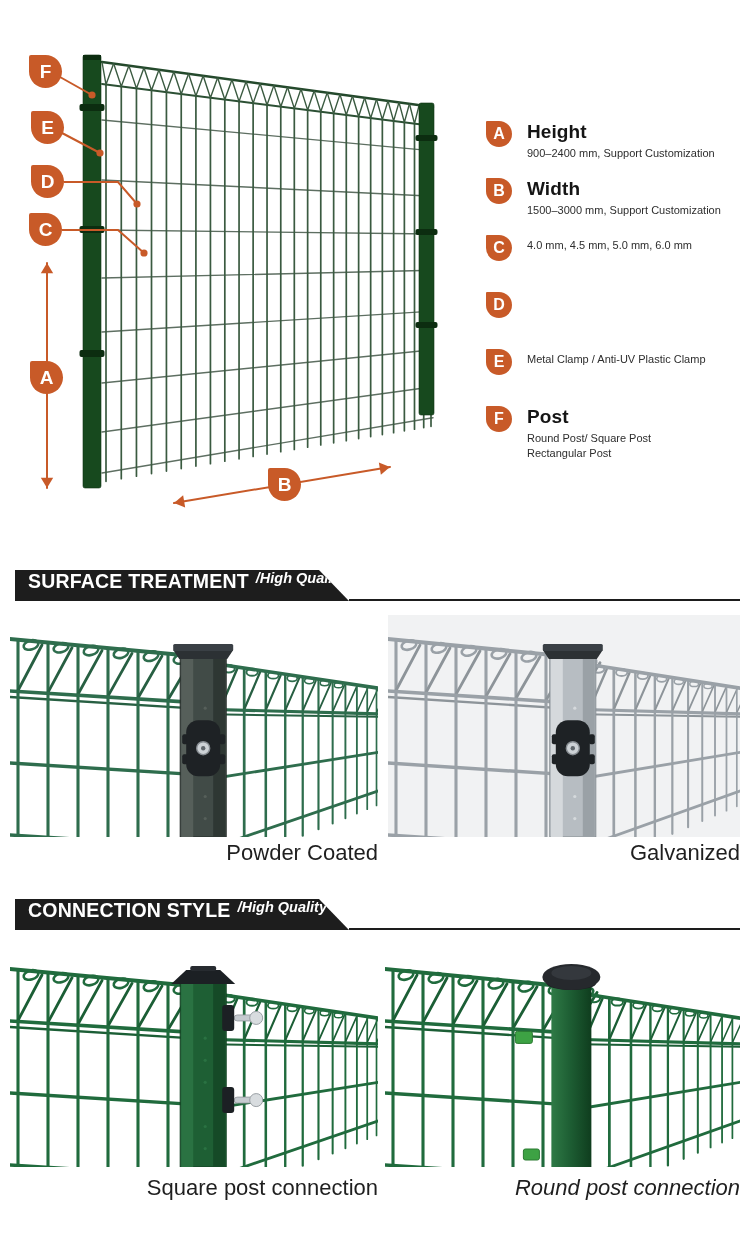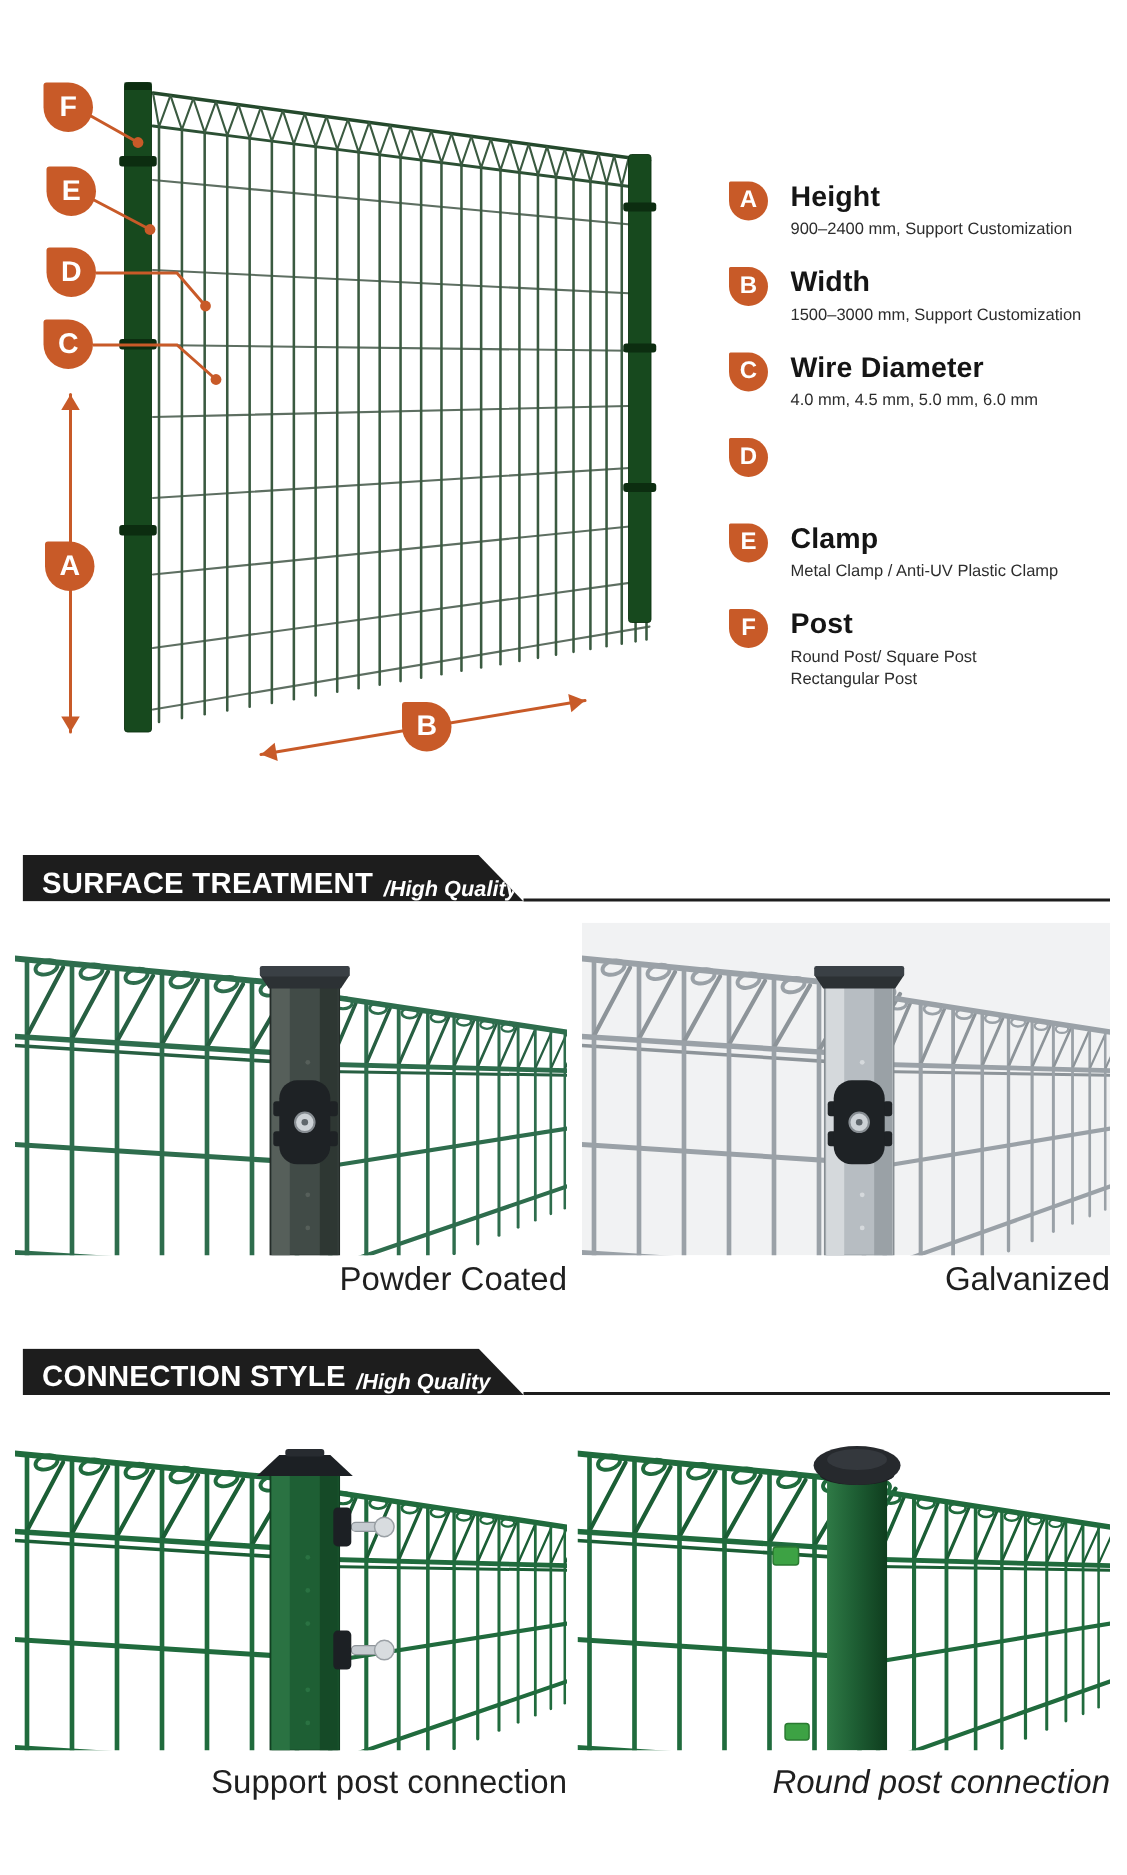--- a/index.html
+++ b/index.html
@@ -18,21 +18,21 @@
   
   .legend{position:absolute;left:486px;top:121px;width:256px;}
   .l-item{display:flex;gap:15px;height:57px;align-items:flex-start;}
   .l-item.tall{height:auto;}
   .l-title{font-size:19px;font-weight:bold;color:#151515;line-height:22px;letter-spacing:.1px;}
   .l-desc{font-size:11px;color:#2d2d2d;margin-top:3px;line-height:15px;white-space:nowrap;}
 
   
   .banner-wrap{position:absolute;left:15px;height:31px;width:725px;}
   .banner{position:absolute;left:0;top:0;height:31px;width:334px;background:#1d1d1d;
-          display:flex;align-items:flex-end;padding-left:13px;box-sizing:border-box;
+          display:flex;align-items:flex-start;padding-left:13px;box-sizing:border-box;
           clip-path:polygon(0 0,304px 0,334px 100%,0 100%);}
   .b-title{font-size:19.5px;font-weight:bold;color:#ffffff;letter-spacing:.2px;white-space:nowrap;}
   .b-tag{font-size:14.5px;font-style:italic;font-weight:bold;color:#ffffff;margin-left:7px;white-space:nowrap;}
   .banner-rule{position:absolute;left:334px;right:0;top:29.2px;height:1.8px;background:#1d1d1d;}
 
   
   .fig{position:absolute;overflow:hidden;}
   .caption{position:absolute;font-size:22px;color:#1f1f1f;text-align:right;line-height:24px;}
 </style>
 </head>
@@ -165,35 +165,33 @@
         <div>
             <div class="l-title">Width</div>
              <div class="l-desc">1500–3000 mm, Support Customization</div>
           </div>
       </div>
       <div class="l-item">
         <div class="badge l-badge">
             <span>C</span>
           </div>
         <div>
-            <div class="l-title">Wire Diameter</div>
              <div class="l-desc">4.0 mm, 4.5 mm, 5.0 mm, 6.0 mm</div>
           </div>
       </div>
       <div class="l-item">
         <div class="badge l-badge">
             <span>D</span>
           </div>
       </div>
       <div class="l-item">
         <div class="badge l-badge">
             <span>E</span>
           </div>
         <div>
-            <div class="l-title">Clamp</div>
              <div class="l-desc">Metal Clamp / Anti-UV Plastic Clamp</div>
           </div>
       </div>
       <div class="l-item tall">
         <div class="badge l-badge">
             <span>F</span>
           </div>
         <div>
             <div class="l-title">Post</div>
              <div class="l-desc">Round Post/ Square Post</div>
@@ -533,16 +531,16 @@
           </linearGradient>
         </defs>
         <rect x="166.375" y="42" width="40" height="180" fill="url(#figRoundg)"></rect>
         <ellipse cx="186.375" cy="38" rx="25" ry="7" fill="#1d2023"></ellipse>
         <ellipse cx="186.375" cy="32" rx="29" ry="13" fill="#26292d"></ellipse>
         <ellipse cx="186.375" cy="28" rx="20" ry="7" fill="#34383d"></ellipse>
         <rect x="130.375" y="86.3943661971831" width="17" height="12" rx="2" fill="#3da244" stroke="#2a7a31" stroke-width="1"></rect>
         <rect x="138.375" y="204" width="16" height="11" rx="2" fill="#3da244" stroke="#2a7a31" stroke-width="1"></rect>
       </svg>
   </div>
-  <div class="caption" style="left:10px;top:1176px;width:368px;">Support post connection</div>
+  <div class="caption" style="left:10px;top:1176px;width:368px;">Square post connection</div>
   <div class="caption" style="left:385px;top:1176px;width:355px;font-style:italic;">Round post connection</div>
 
 </div>
 
 </body></html>

